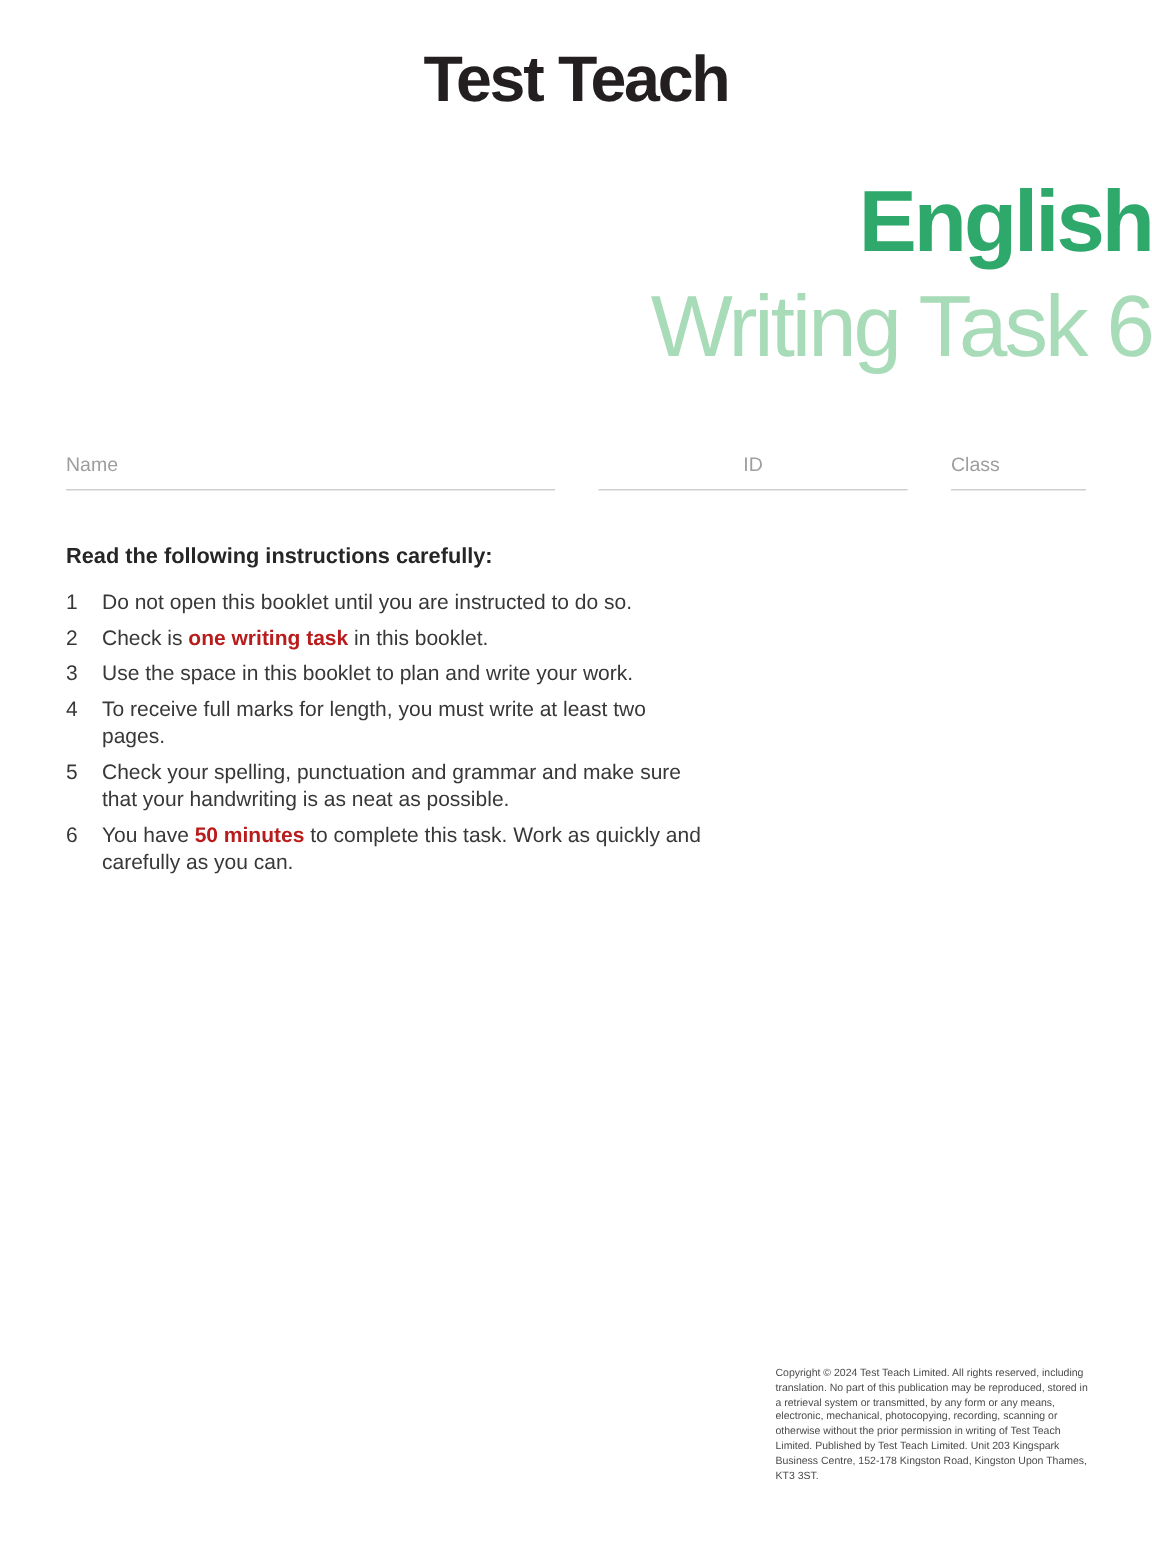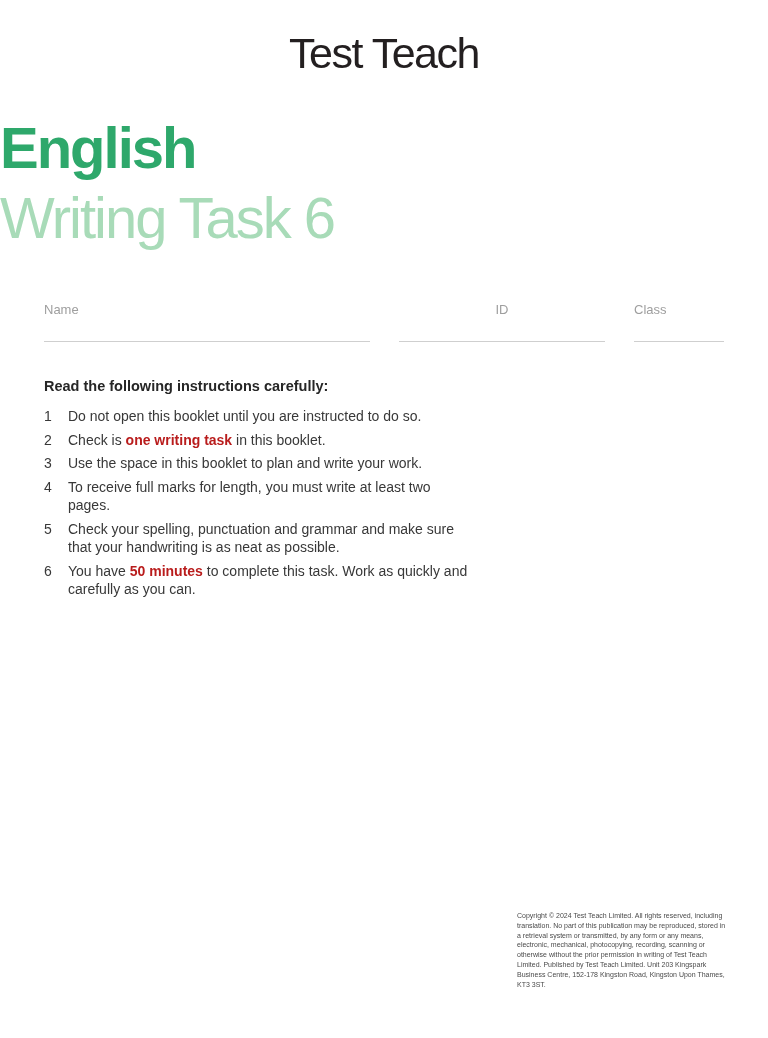--- a/index.html
+++ b/index.html
@@ -16,27 +16,27 @@
     height: 1038px;
     background: #ffffff;
     overflow: hidden;
     margin: 0 auto;
   }
 
   .brand {
     margin-top: 30px;
     text-align: center;
     font-size: 43px;
-    font-weight: 400;
+    font-weight: 700;
     letter-spacing: -1.5px;
     line-height: 1.1;
     color: #231f20;
   }
 
-  .title-block { text-align: left; margin-top: 36px; }
+  .title-block { text-align: right; margin-top: 36px; }
   .title-subject {
     font-size: 58px;
     font-weight: 700;
     letter-spacing: -2px;
     line-height: 1.2;
     color: var(--subject-green, #2EA86B);
   }
   .title-task {
     font-size: 58px;
     font-weight: 400;
@@ -45,21 +45,21 @@
     color: var(--task-green, #A8DBB8);
   }
 
   .fields-row {
     margin: 50px 44px 0 44px;
     display: flex;
     gap: 29px;
   }
   .field {
     border-bottom: 1px solid #cfcfcf;
-    padding-bottom: 23px;
+    padding-bottom: 8px;
   }
   .field-name  { width: 326px; }
   .field-id    { width: 206px; text-align: center; }
   .field-class { width: 90px; }
   .field-label {
     font-size: 13px;
     color: #9e9e9e;
     line-height: 1.2;
     display: block;
   }

